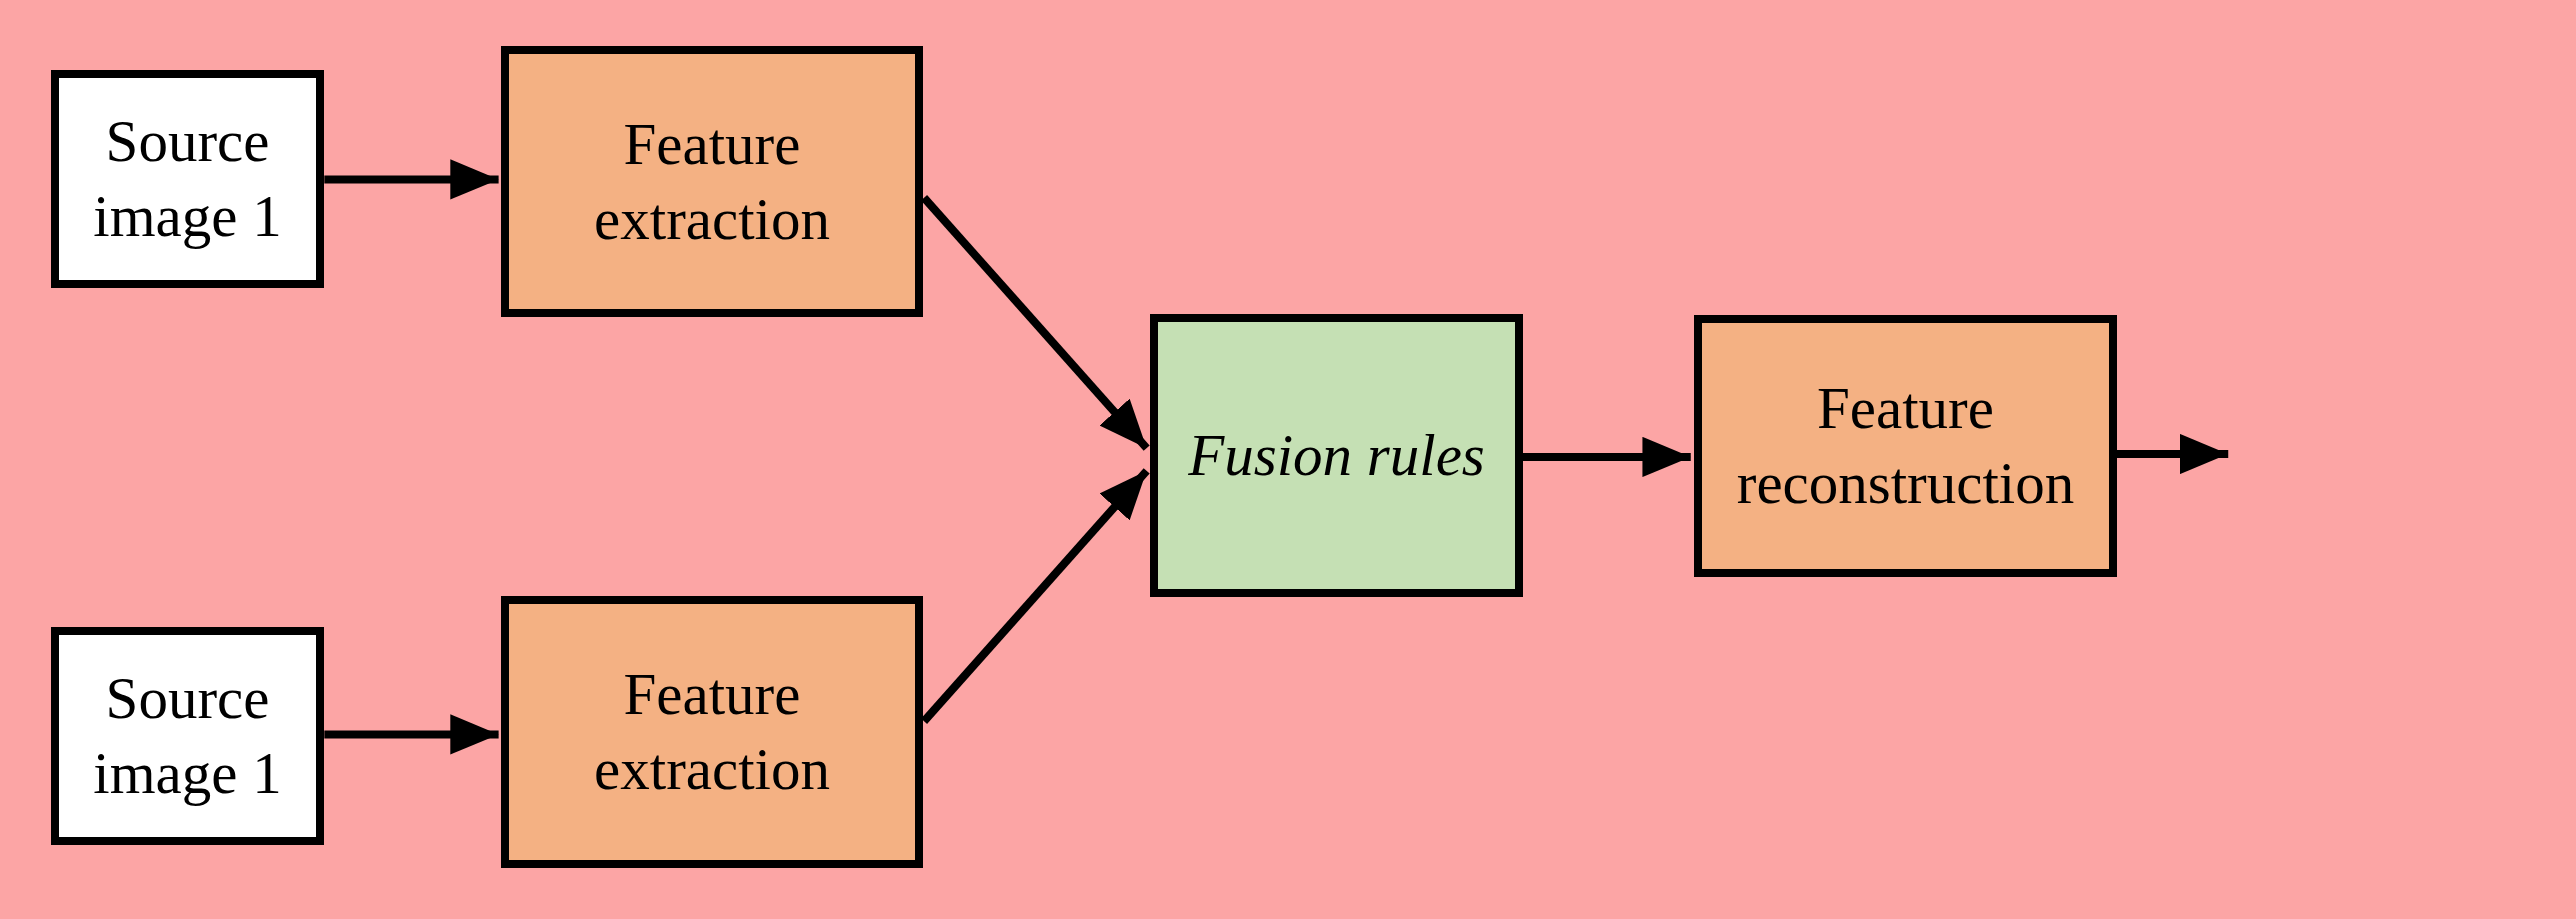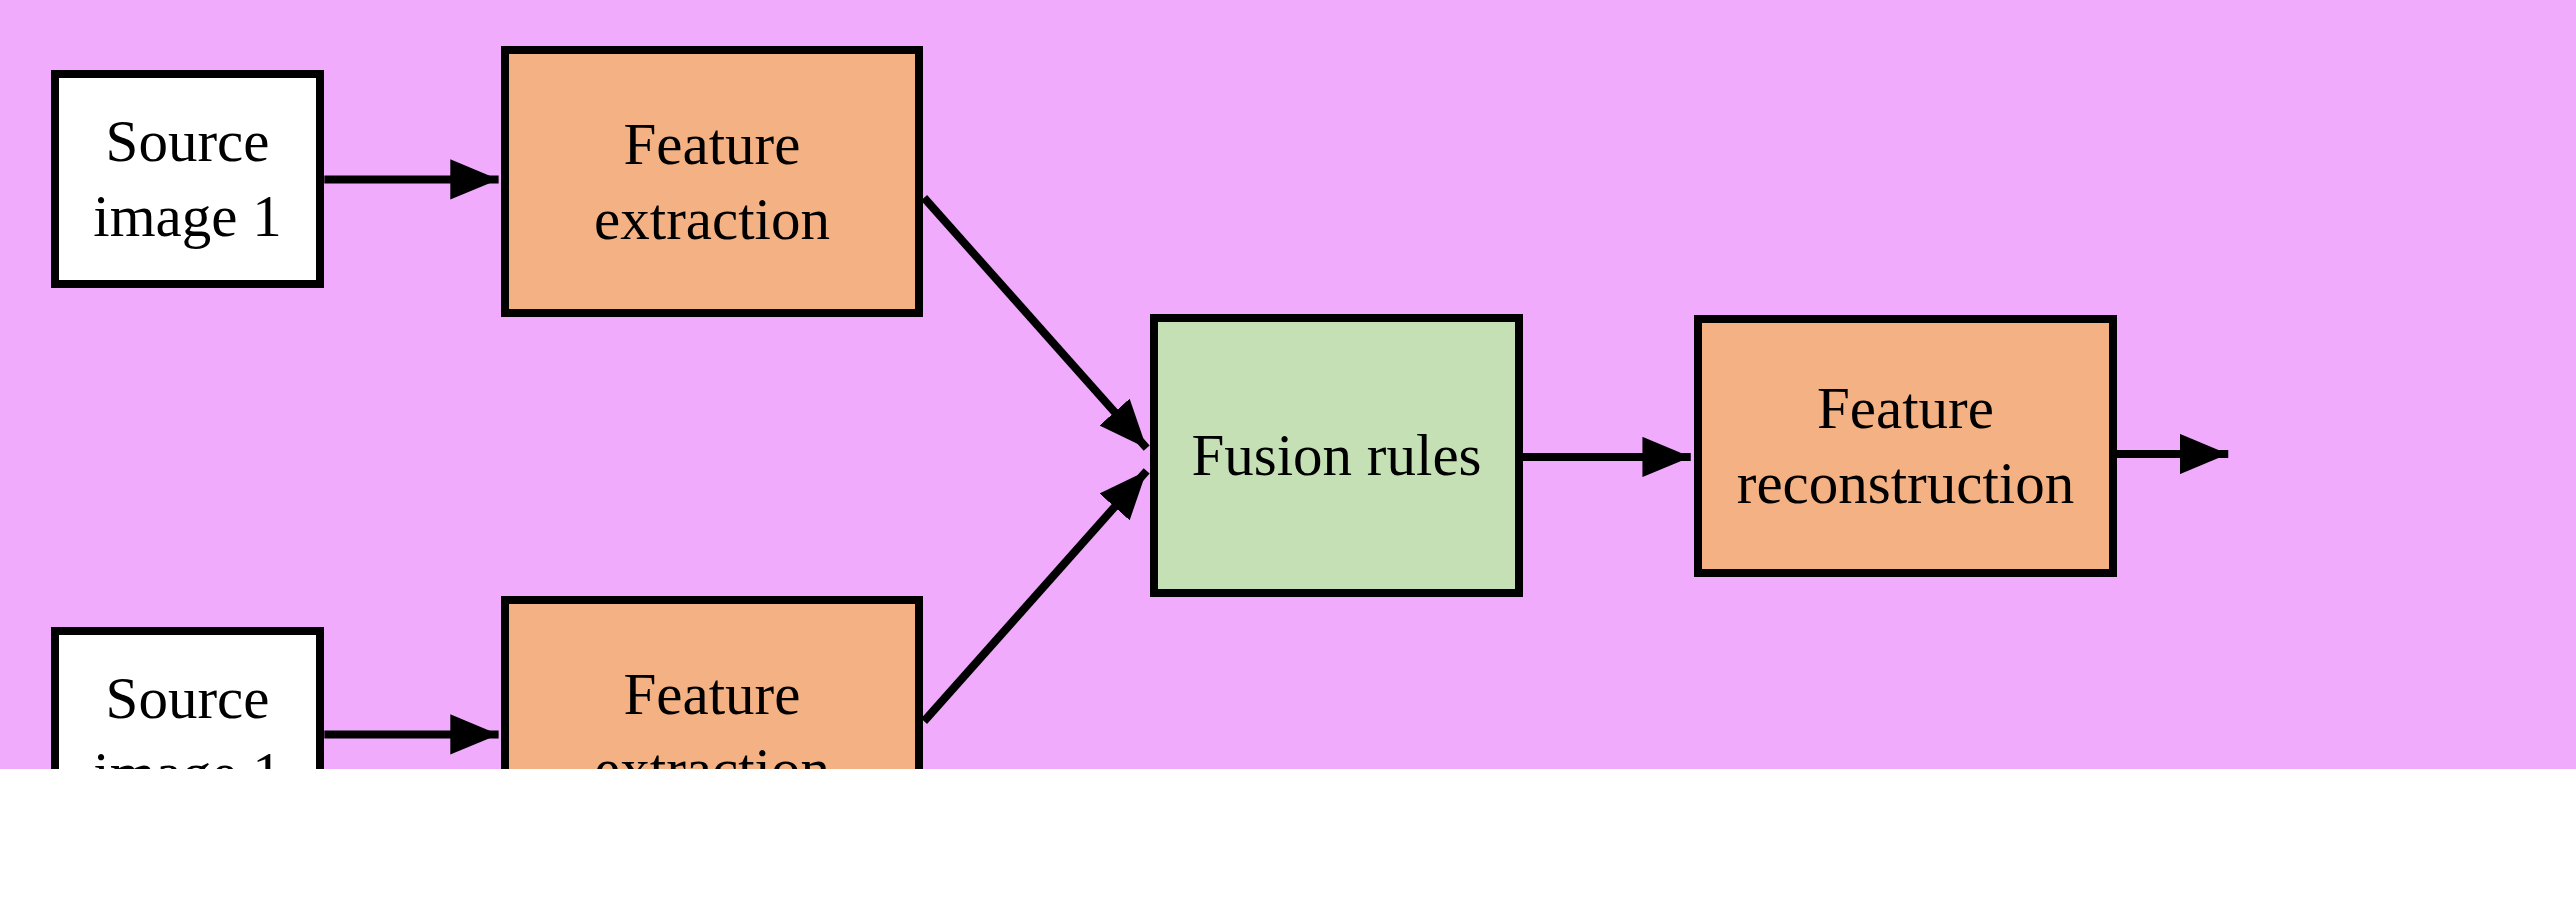--- a/index.html
+++ b/index.html
@@ -3,22 +3,22 @@
 <meta charset="utf-8">
 <style>
   html, body {
     margin: 0;
     padding: 0;
     background: #FFFFFF;
   }
   .canvas {
     position: relative;
     width: 2576px;
-    height: 769px;
-    background: #f0abfc;
+    height: 919px;
+    background: #fca5a5;
     font-family: "Liberation Serif", "DejaVu Serif", serif;
     overflow: hidden;
   }
   .arrow-layer {
     position: absolute;
     left: 0;
     top: 0;
     width: 2576px;
     height: 919px;
     pointer-events: none;
@@ -83,21 +83,21 @@
   <div class="node" id="node-source-image-bottom" style="background-color: rgb(255, 255, 255);">
     <span class="label">Source
 image 1</span>
   </div>
 
   <div class="node" id="node-feature-extraction-bottom" style="background-color: rgb(244, 177, 131);">
     <span class="label">Feature
 extraction</span>
   </div>
 
-  <div class="node" id="node-fusion-rules" style="background-color: rgb(197, 224, 180);">
+  <div class="node" id="node-fusion-rules" style="background-color: rgb(197, 224, 180); font-style: italic;">
     <span class="label">Fusion rules</span>
   </div>
 
   <div class="node" id="node-feature-reconstruction" style="background-color: rgb(244, 177, 131);">
     <span class="label">Feature
 reconstruction</span>
   </div>
 
 
 </div>

